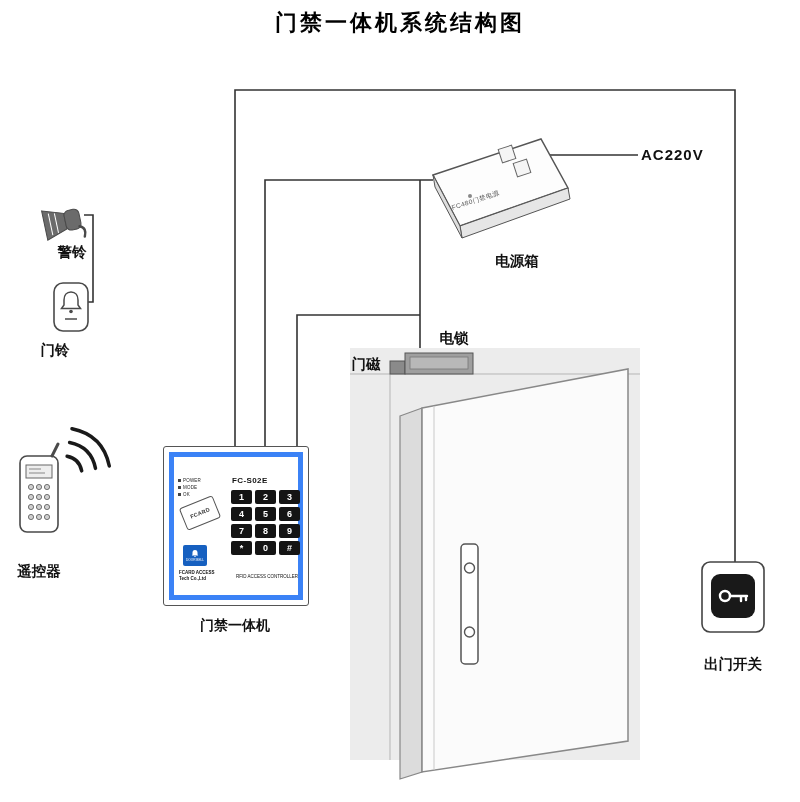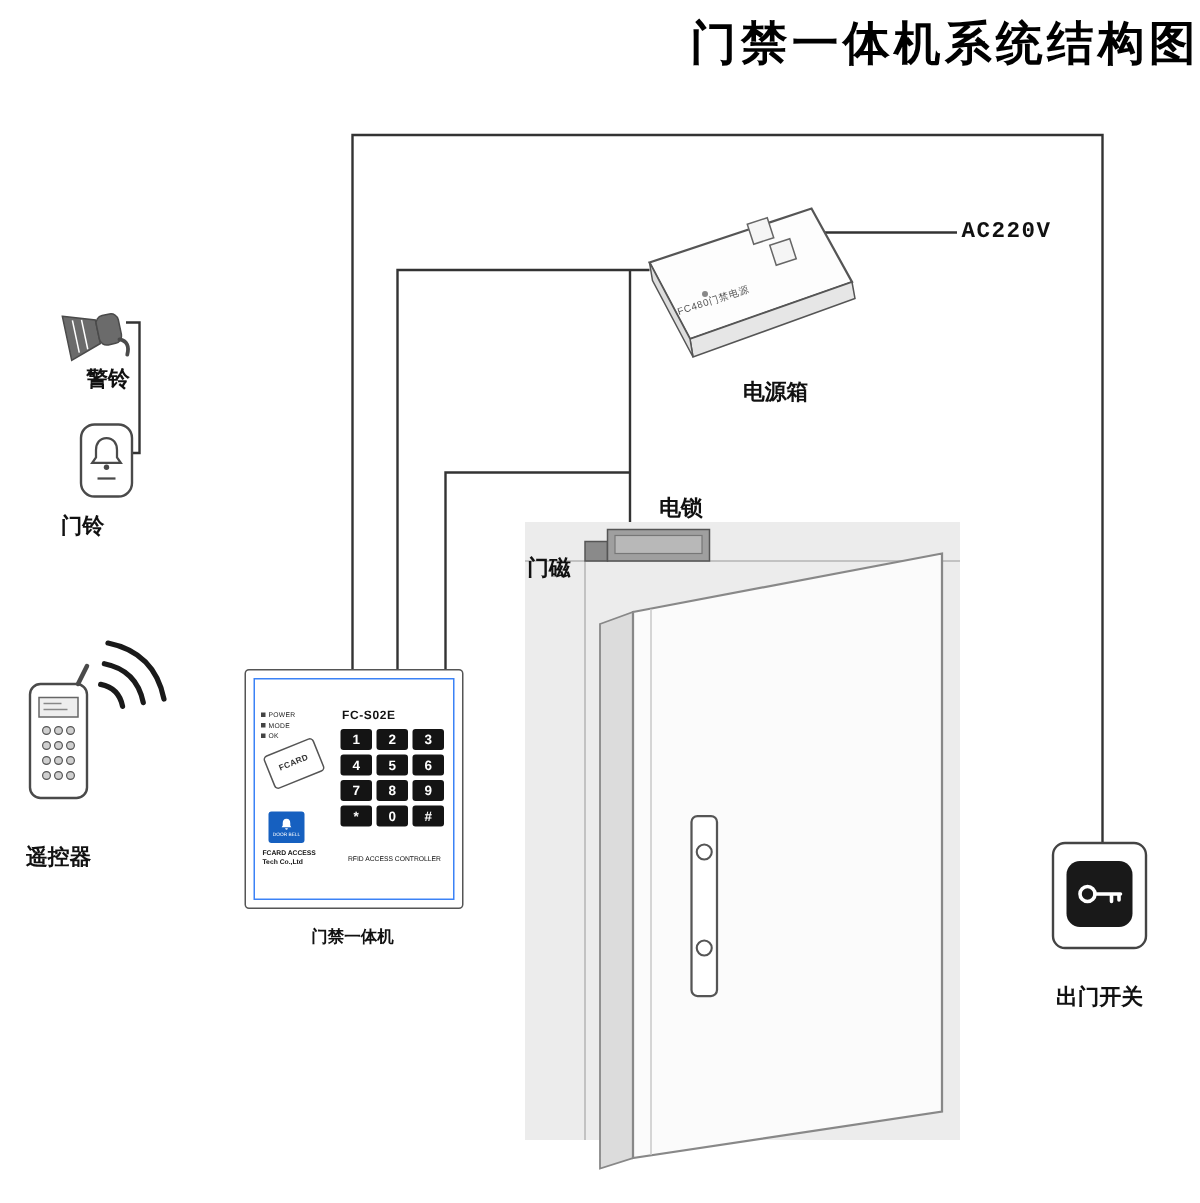--- a/index.html
+++ b/index.html
@@ -1,36 +1,36 @@
 <!DOCTYPE html>
 <html style="--wire: #333333; --wall: #ececec; --key: #141414; --doorbell_blue: #1660c0;"><head>
 <meta charset="utf-8">
 <style>
   html,body{margin:0;padding:0;background:#fff;}
   .stage{position:relative;width:800px;height:802px;background:#fff;overflow:hidden;
          font-family:"Liberation Sans","DejaVu Sans",sans-serif;color:#111;}
   .stage svg.canvas{position:absolute;left:0;top:0;z-index:1;}
-  .title{position:absolute;top:8px;left:0;right:0;text-align:right;
-         font-size:31px;font-weight:800;letter-spacing:3px;color:#000;z-index:2;}
+  .title{position:absolute;top:8px;left:0;right:0;text-align:center;
+         font-size:22px;font-weight:800;letter-spacing:3px;color:#000;z-index:2;}
   .lbl{position:absolute;z-index:2;font-size:14.5px;font-weight:600;text-align:center;color:#111;}
-  .lbl-ac{position:absolute;z-index:2;left:641px;top:146px;font-size:15px;font-weight:600;letter-spacing:1px;font-family:Liberation Mono, monospace;}
+  .lbl-ac{position:absolute;z-index:2;left:641px;top:146px;font-size:15px;font-weight:600;letter-spacing:1px;}
   .lbl-psu{left:475px;top:252px;width:84px;text-align:center;}
   .lbl-alarm{left:44px;top:243px;width:56px;}
   .lbl-doorbell{left:32px;top:341px;width:46px;}
   .lbl-remote{left:6px;top:562px;width:66px;}
-  .lbl-controller{left:167px;top:617px;width:136px;font-size:11px;}
+  .lbl-controller{left:167px;top:617px;width:136px;font-size:14px;}
   .lbl-lock{left:424px;top:329px;width:60px;}
-  .lbl-magnet{left:344px;top:369px;width:44px;}
+  .lbl-magnet{left:344px;top:355px;width:44px;}
   .lbl-exit{left:699px;top:655px;width:68px;}
   .psu-text{position:absolute;z-index:2;left:452px;top:204px;font-size:6.5px;color:#555;
             white-space:nowrap;letter-spacing:0.5px;transform:rotate(-18deg);transform-origin:left center;}
   
   .device{position:absolute;left:163px;top:446px;width:144px;height:158px;background:#fff;
           border:1.6px solid #555;border-radius:3px;z-index:2;}
-  .device-inner{position:absolute;inset:5px;border:1px solid #3b82f6;}
+  .device-inner{position:absolute;inset:5px;border:5px solid #3b82f6;}
   .leds{position:absolute;left:4px;top:20px;}
   .led-row{display:flex;align-items:center;gap:2px;height:7px;}
   .led-dot{width:3px;height:3px;background:#444;display:inline-block;}
   .led-label{font-size:4.5px;color:#222;letter-spacing:0.2px;}
   .model{position:absolute;left:58px;top:19px;font-size:8px;font-weight:700;letter-spacing:0.4px;}
   .card{position:absolute;left:8px;top:44px;width:34px;height:22px;border:1.2px solid #555;border-radius:3px;
         transform:rotate(-22deg);display:flex;align-items:center;justify-content:center;background:#fff;}
   .card span{font-size:5.5px;font-weight:700;letter-spacing:0.3px;color:#333;}
   .bellbtn{position:absolute;left:9px;top:88px;width:24px;height:21px;background:var(--doorbell_blue,#1660c0);
            border-radius:2px;display:flex;flex-direction:column;align-items:center;justify-content:center;gap:1px;}

